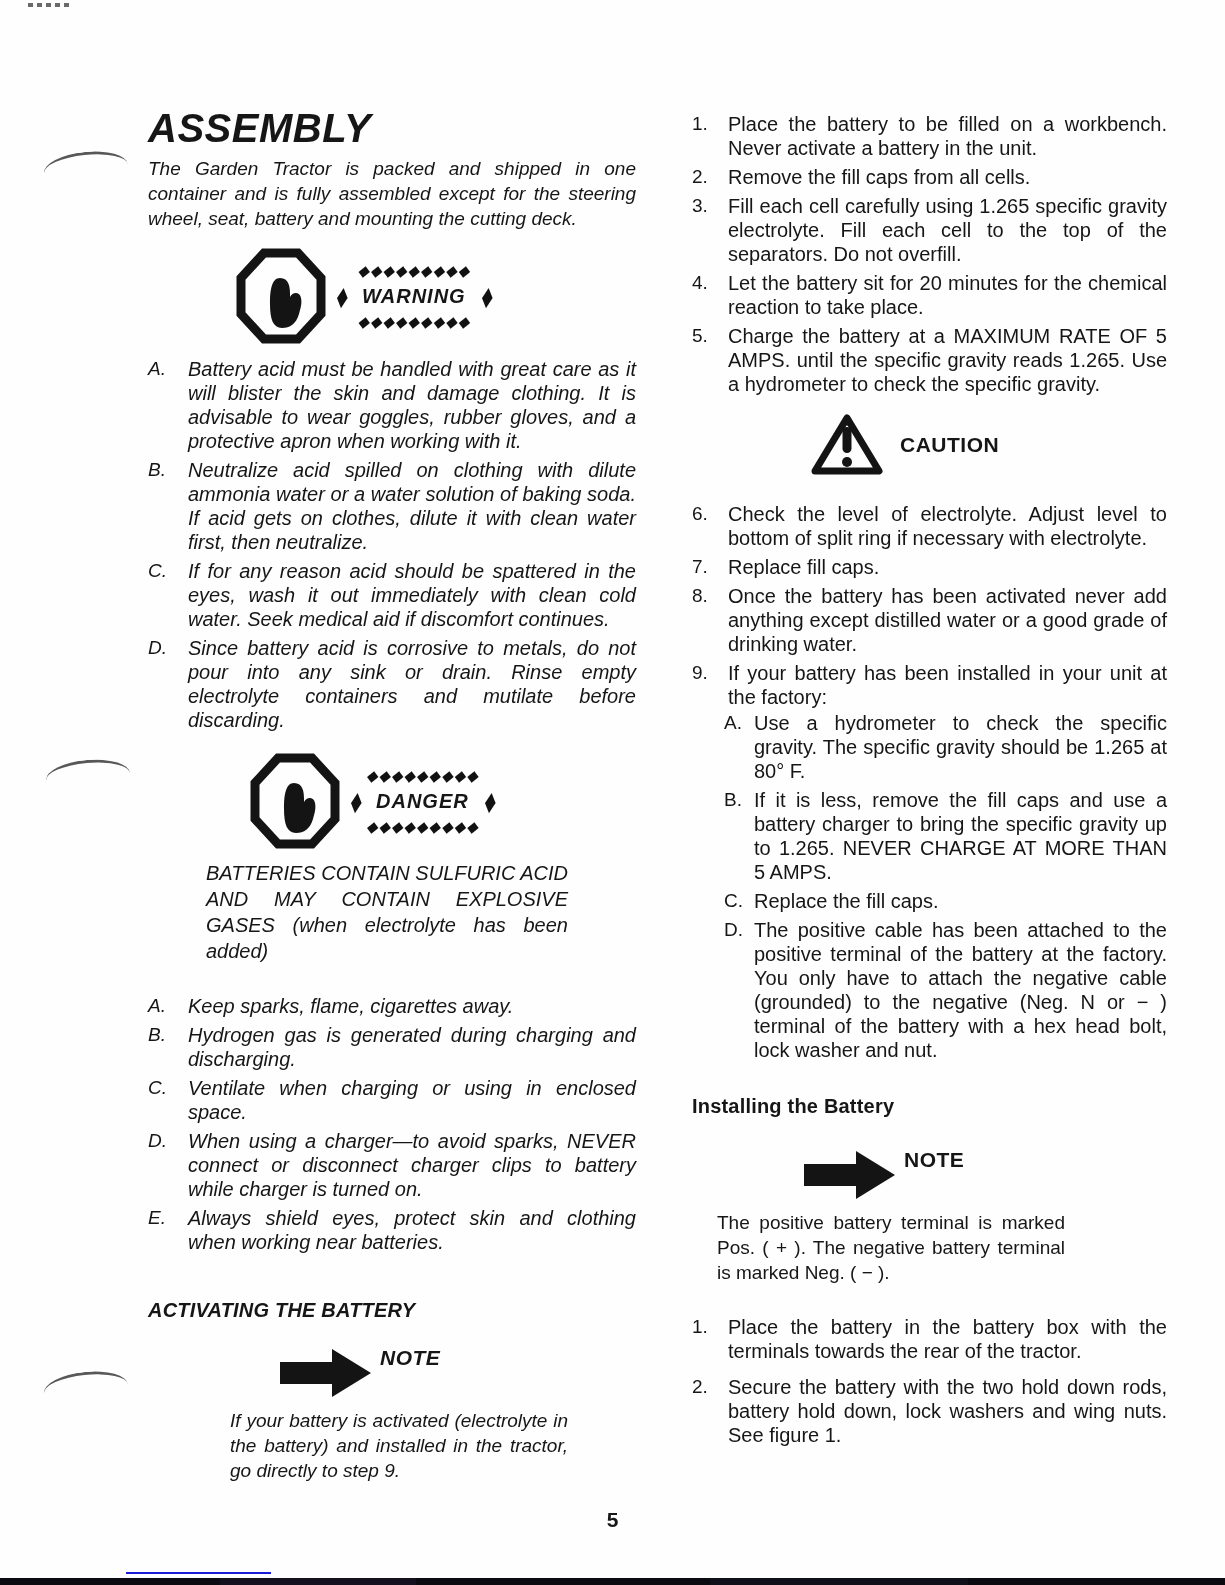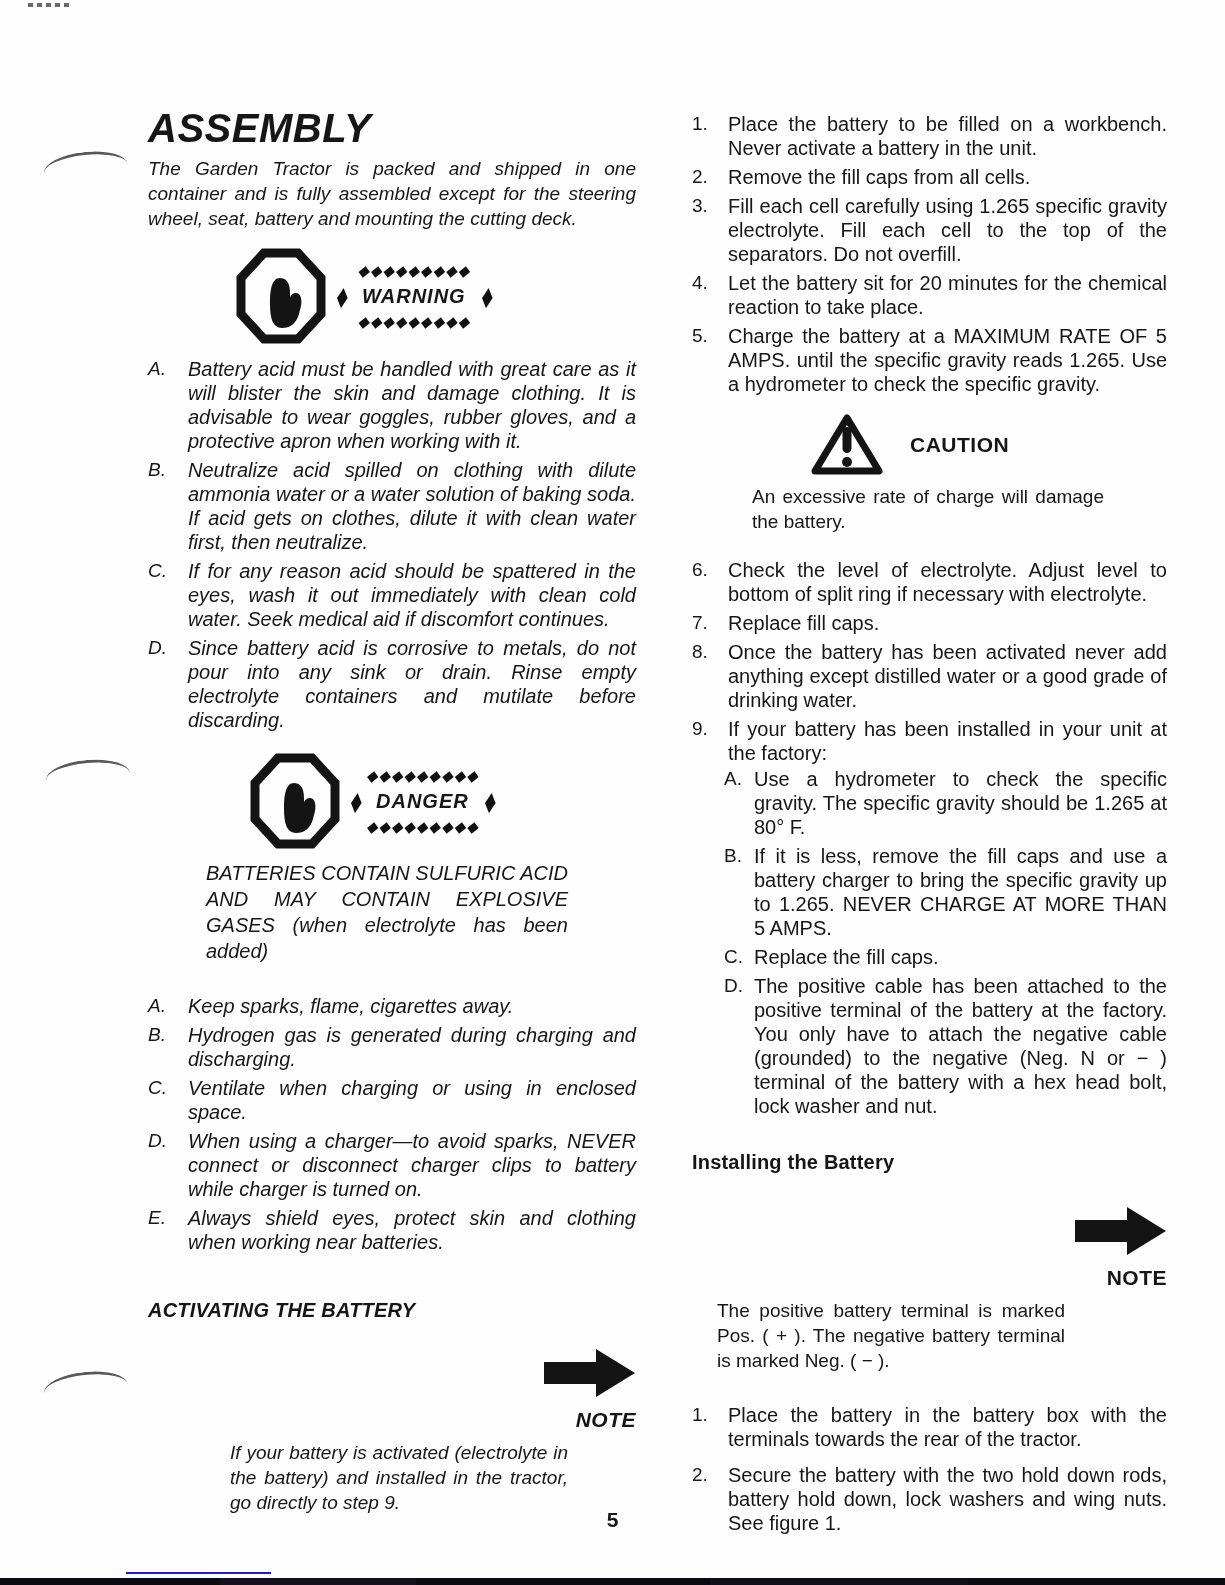--- a/index.html
+++ b/index.html
@@ -40,23 +40,23 @@
     content:"◆◆◆◆◆◆◆◆◆";position:absolute;left:-2px;right:-2px;text-align:center;
     font-size:15px;letter-spacing:1px;line-height:12px;color:#111;
   }
   .badge::before{top:-6px;}
   .badge::after{bottom:-6px;}
   .badge .side{position:absolute;top:50%;transform:translateY(-50%) scaleY(1.9);font-size:14px;color:#111;}
   .badge .side.l{left:-6px;}
   .badge .side.r{right:-6px;}
 
   
-  .note-row{display:flex;align-items:flex-end;gap:8px;margin-top:24px;flex-direction:column;}
+  .note-row{display:flex;align-items:flex-start;gap:8px;margin-top:24px;}
   .note-lbl{font-size:21px;font-weight:bold;letter-spacing:.5px;}
-  .caution-row{display:flex;align-items:center;gap:26px;margin-top:16px;}
+  .caution-row{display:flex;align-items:center;gap:16px;margin-top:16px;}
   .caution-lbl{font-size:21px;font-weight:bold;letter-spacing:.5px;}
 
   .indent-block{margin-top:8px;}
   .caps-block{font-size:20px;line-height:26px;text-align:justify;margin-left:58px;width:362px;margin-top:10px;}
 
   
   .pageno{position:absolute;top:1508px;left:0;width:1225px;text-align:center;
     font-size:21px;font-weight:bold;}
 
   
@@ -198,21 +198,20 @@
 
     <div class="caution-row" style="margin-left:118px">
       <svg width="74" height="66" viewBox="0 0 74 66">
         <path d="M37 6 L69 59 L5 59 Z" fill="none" stroke="#141414" stroke-width="7" stroke-linejoin="round"></path>
         <circle cx="37" cy="9" r="4.5" fill="#141414"></circle>
         <rect x="32.5" y="15" width="9" height="26" rx="4.5" fill="#141414"></rect>
         <circle cx="37" cy="50" r="5" fill="#141414"></circle>
       </svg>
       <span class="caution-lbl">CAUTION</span>
     </div>
-    <p class="body-text" style="margin-left:60px;width:352px;margin-top:6px">An excessive rate of charge will damage the battery.</p>
 
     <div class="list num" style="margin-top:24px">
       <div class="li num">
         <span class="marker">6.</span>
         <span class="txt">Check the level of electrolyte. Adjust level to bottom of split ring if necessary with electrolyte.</span>
       </div>
       <div class="li num">
         <span class="marker">7.</span>
         <span class="txt">Replace fill caps.</span>
       </div>

